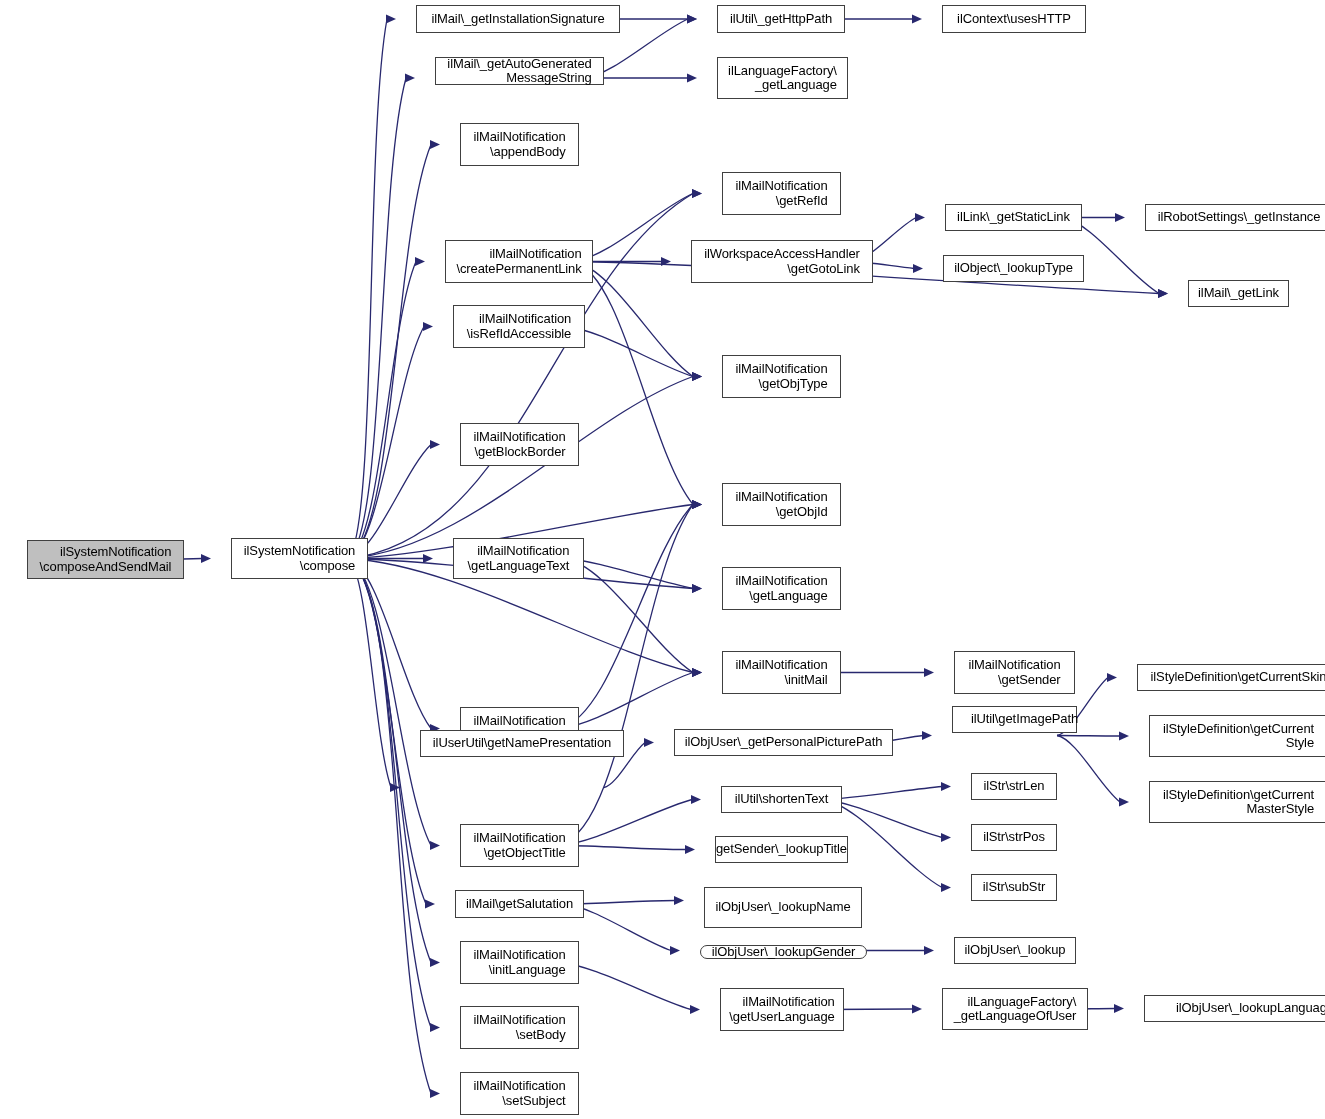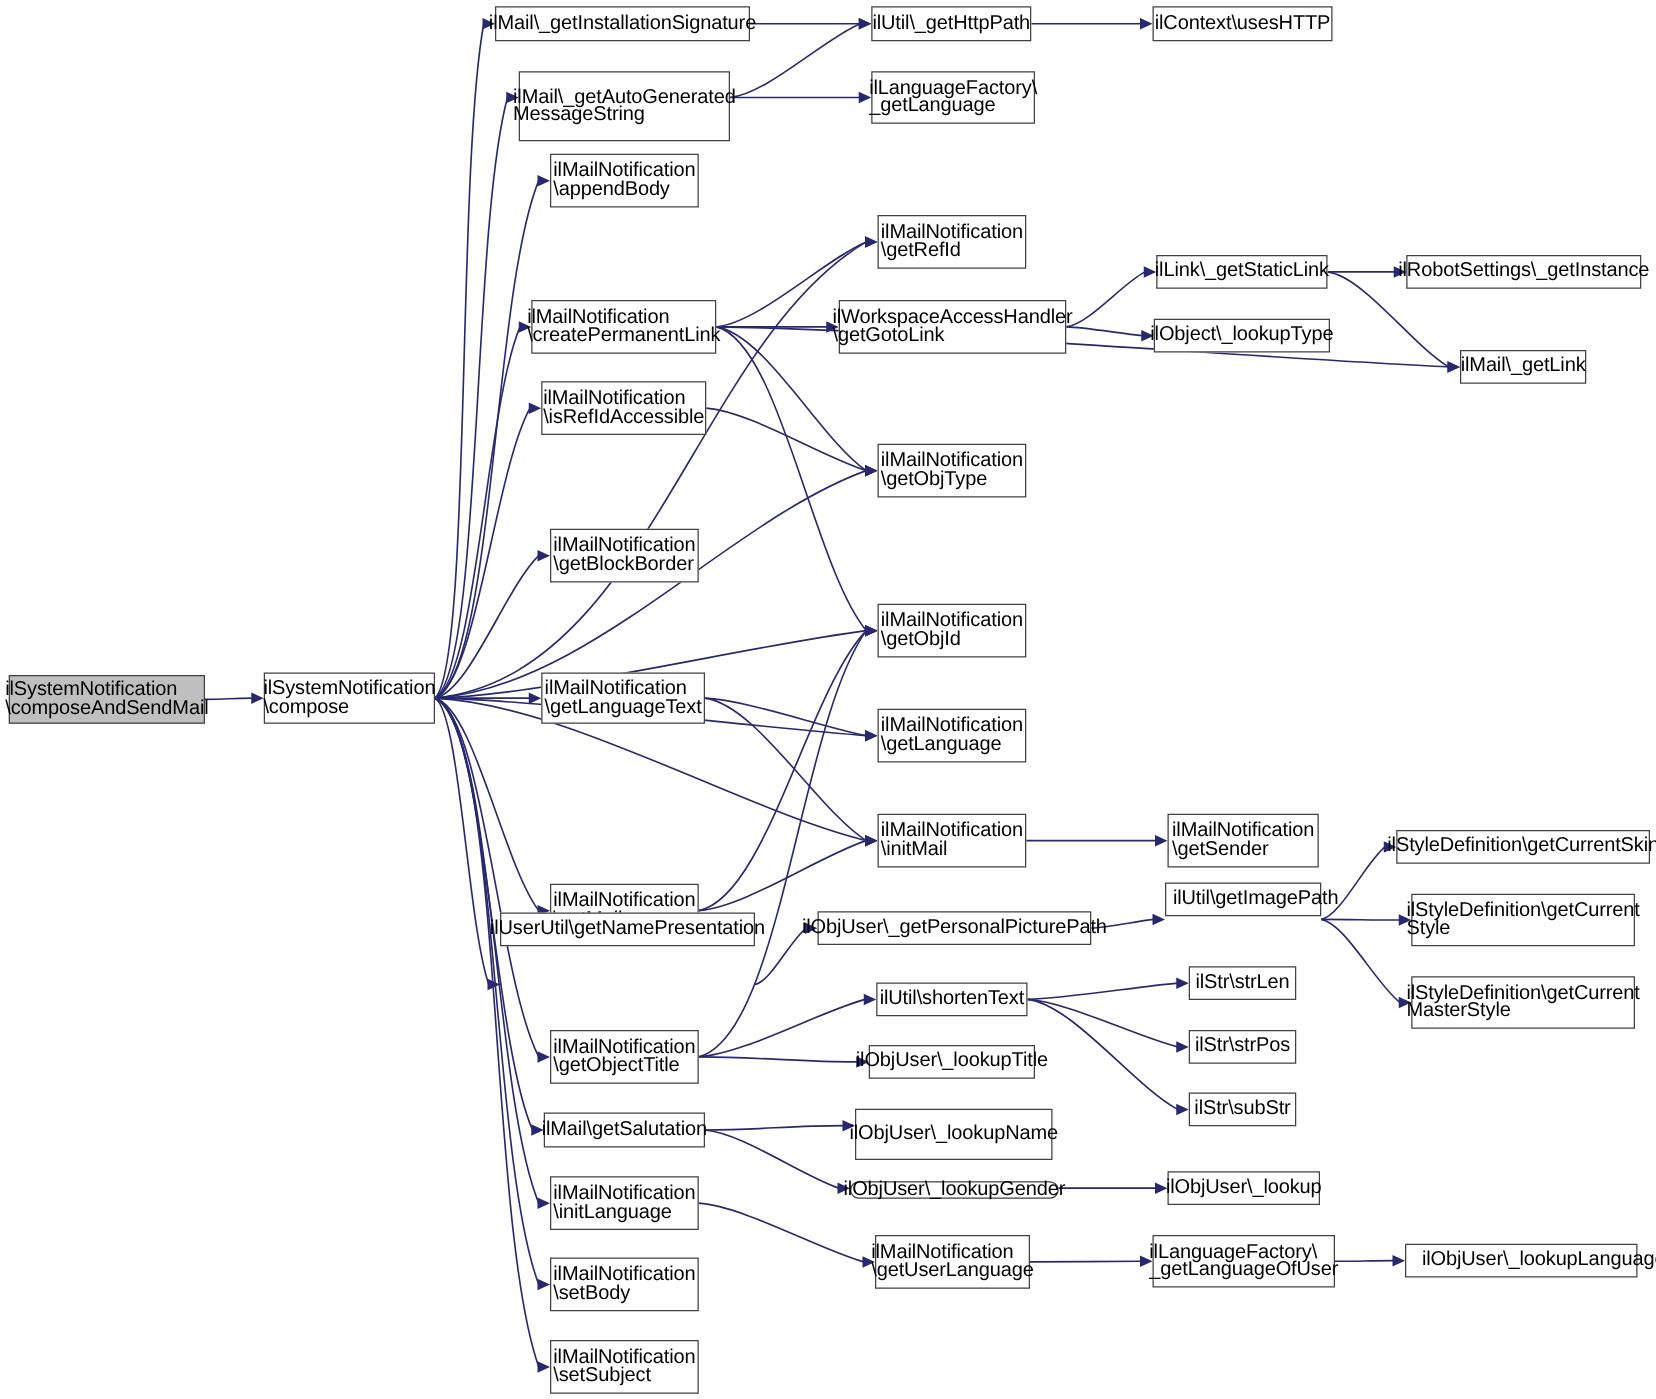--- a/index.html
+++ b/index.html
@@ -1,22 +1,22 @@
 <!DOCTYPE html>
 <html><head>
 <meta charset="utf-8">
 <style>
   html,body{margin:0;padding:0;background:#ffffff;}
   body{font-family:"Liberation Sans",sans-serif;}
   #canvas{position:relative;width:1325px;height:1119px;background:#ffffff;overflow:hidden;}
   svg#edges{position:absolute;left:0;top:0;width:1325px;height:1119px;}
   .node{position:absolute;box-sizing:border-box;border:1px solid #404040;background:#ffffff;
-        display:flex;align-items:center;justify-content:center;text-align:left;
-        font-family:"Liberation Sans",sans-serif;font-size:16px;color:#000000;line-height:14.5px;
-        white-space:pre-line;letter-spacing:-0.1px;}
+        display:flex;align-items:center;justify-content:center;text-align:right;
+        font-family:"Liberation Sans",sans-serif;font-size:13px;color:#000000;line-height:14.5px;
+        white-space:pre-line;letter-spacing:-0.1px;margin-left:20px;}
   .node.root{background:#bfbfbf;border-color:#404040;}
   .edge{fill:none;stroke:#28286e;stroke-width:1.3px;}
   .arrowfill{fill:#28286e;}
 </style>
 </head>
 <body>
 
 <div id="canvas">
   <svg id="edges" viewBox="0 0 1325 1119">
       <path d="M 164 559.5 C 180.45 559.5, 185.55 558.5, 202 558.5" class="edge"></path>
@@ -131,21 +131,21 @@
       <polygon points="922,1009 912,1004.4 912,1013.6" class="arrowfill"></polygon>
       <path d="M 1068 1009 C 1087.6 1009, 1095.4 1008.5, 1115 1008.5" class="edge"></path>
       <polygon points="1124,1008.5 1114,1003.9 1114,1013.1" class="arrowfill"></polygon>
     </svg>
   <div id="nodes">
       <div class="node root" style="left: 7px; top: 540px; width: 157px; height: 39px;">ilSystemNotification
 \composeAndSendMail</div>
       <div class="node" style="left: 211px; top: 538px; width: 137px; height: 41px;">ilSystemNotification
 \compose</div>
       <div class="node" style="left: 396px; top: 5px; width: 204px; height: 28px;">ilMail\_getInstallationSignature</div>
-      <div class="node" style="left: 415px; top: 57px; width: 169px; height: 56px;">ilMail\_getAutoGenerated
+      <div class="node" style="left: 415px; top: 57px; width: 169px; height: 28px;">ilMail\_getAutoGenerated
 MessageString</div>
       <div class="node" style="left: 440px; top: 123px; width: 119px; height: 43px;">ilMailNotification
 \appendBody</div>
       <div class="node" style="left: 425px; top: 240px; width: 148px; height: 43px;">ilMailNotification
 \createPermanentLink</div>
       <div class="node" style="left: 433px; top: 305px; width: 132px; height: 43px;">ilMailNotification
 \isRefIdAccessible</div>
       <div class="node" style="left: 440px; top: 423px; width: 119px; height: 43px;">ilMailNotification
 \getBlockBorder</div>
       <div class="node" style="left: 433px; top: 538px; width: 131px; height: 41px;">ilMailNotification
@@ -172,21 +172,21 @@
       <div class="node" style="left: 702px; top: 355px; width: 119px; height: 43px;">ilMailNotification
 \getObjType</div>
       <div class="node" style="left: 702px; top: 483px; width: 119px; height: 43px;">ilMailNotification
 \getObjId</div>
       <div class="node" style="left: 702px; top: 567px; width: 119px; height: 43px;">ilMailNotification
 \getLanguage</div>
       <div class="node" style="left: 702px; top: 651px; width: 119px; height: 43px;">ilMailNotification
 \initMail</div>
       <div class="node" style="left: 654px; top: 729px; width: 219px; height: 27px;">ilObjUser\_getPersonalPicturePath</div>
       <div class="node" style="left: 701px; top: 786px; width: 121px; height: 27px;">ilUtil\shortenText</div>
-      <div class="node" style="left: 695px; top: 836px; width: 133px; height: 27px;">ilObjUser\_lookupTitle</div>
+      <div class="node" style="left: 695px; top: 836px; width: 133px; height: 27px;">getSender\_lookupTitle</div>
       <div class="node" style="left: 684px; top: 887px; width: 158px; height: 41px;">ilObjUser\_lookupName</div>
       <div class="node" style="left: 680px; top: 945px; width: 167px; height: 14px; border-radius: 11px;">ilObjUser\_lookupGender</div>
       <div class="node" style="left: 700px; top: 988px; width: 124px; height: 43px;">ilMailNotification
 \getUserLanguage</div>
       <div class="node" style="left: 922px; top: 5px; width: 144px; height: 28px;">ilContext\usesHTTP</div>
       <div class="node" style="left: 925px; top: 204px; width: 137px; height: 27px;">ilLink\_getStaticLink</div>
       <div class="node" style="left: 923px; top: 255px; width: 141px; height: 27px;">ilObject\_lookupType</div>
       <div class="node" style="left: 1168px; top: 280px; width: 101px; height: 27px;">ilMail\_getLink</div>
       <div class="node" style="left: 1125px; top: 204px; width: 188px; height: 27px;">ilRobotSettings\_getInstance</div>
       <div class="node" style="left: 934px; top: 651px; width: 121px; height: 43px;">ilMailNotification

